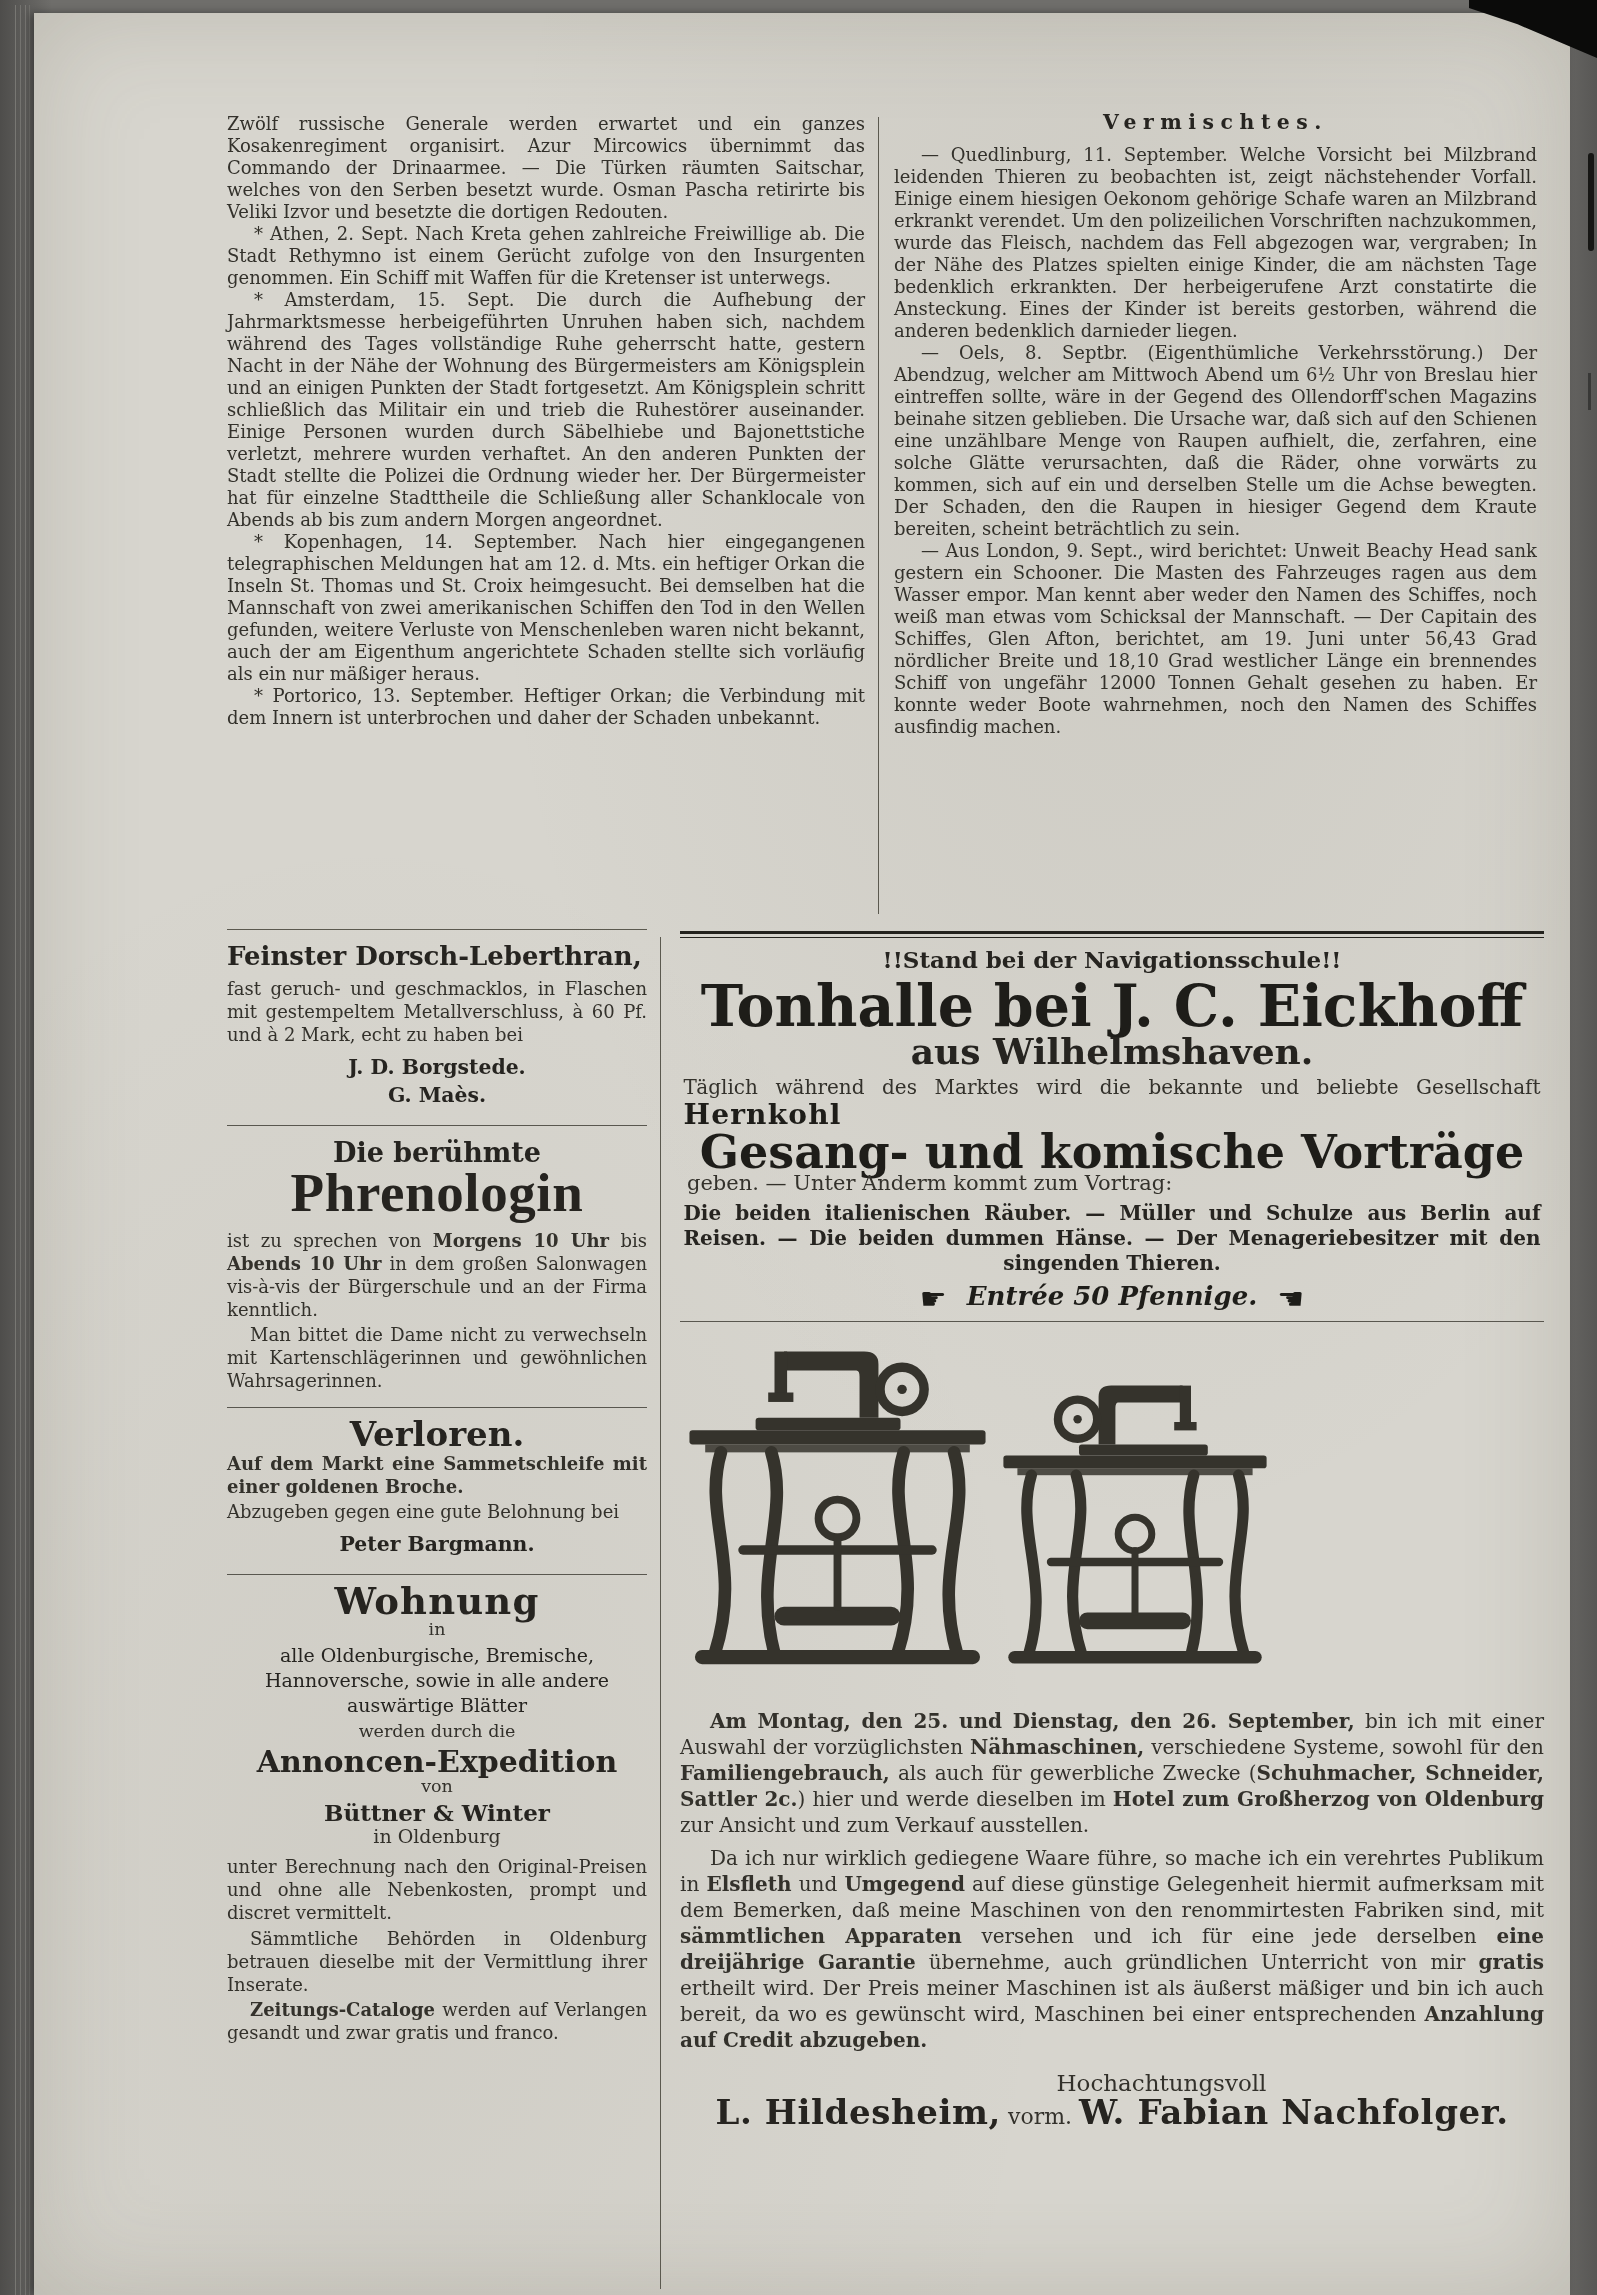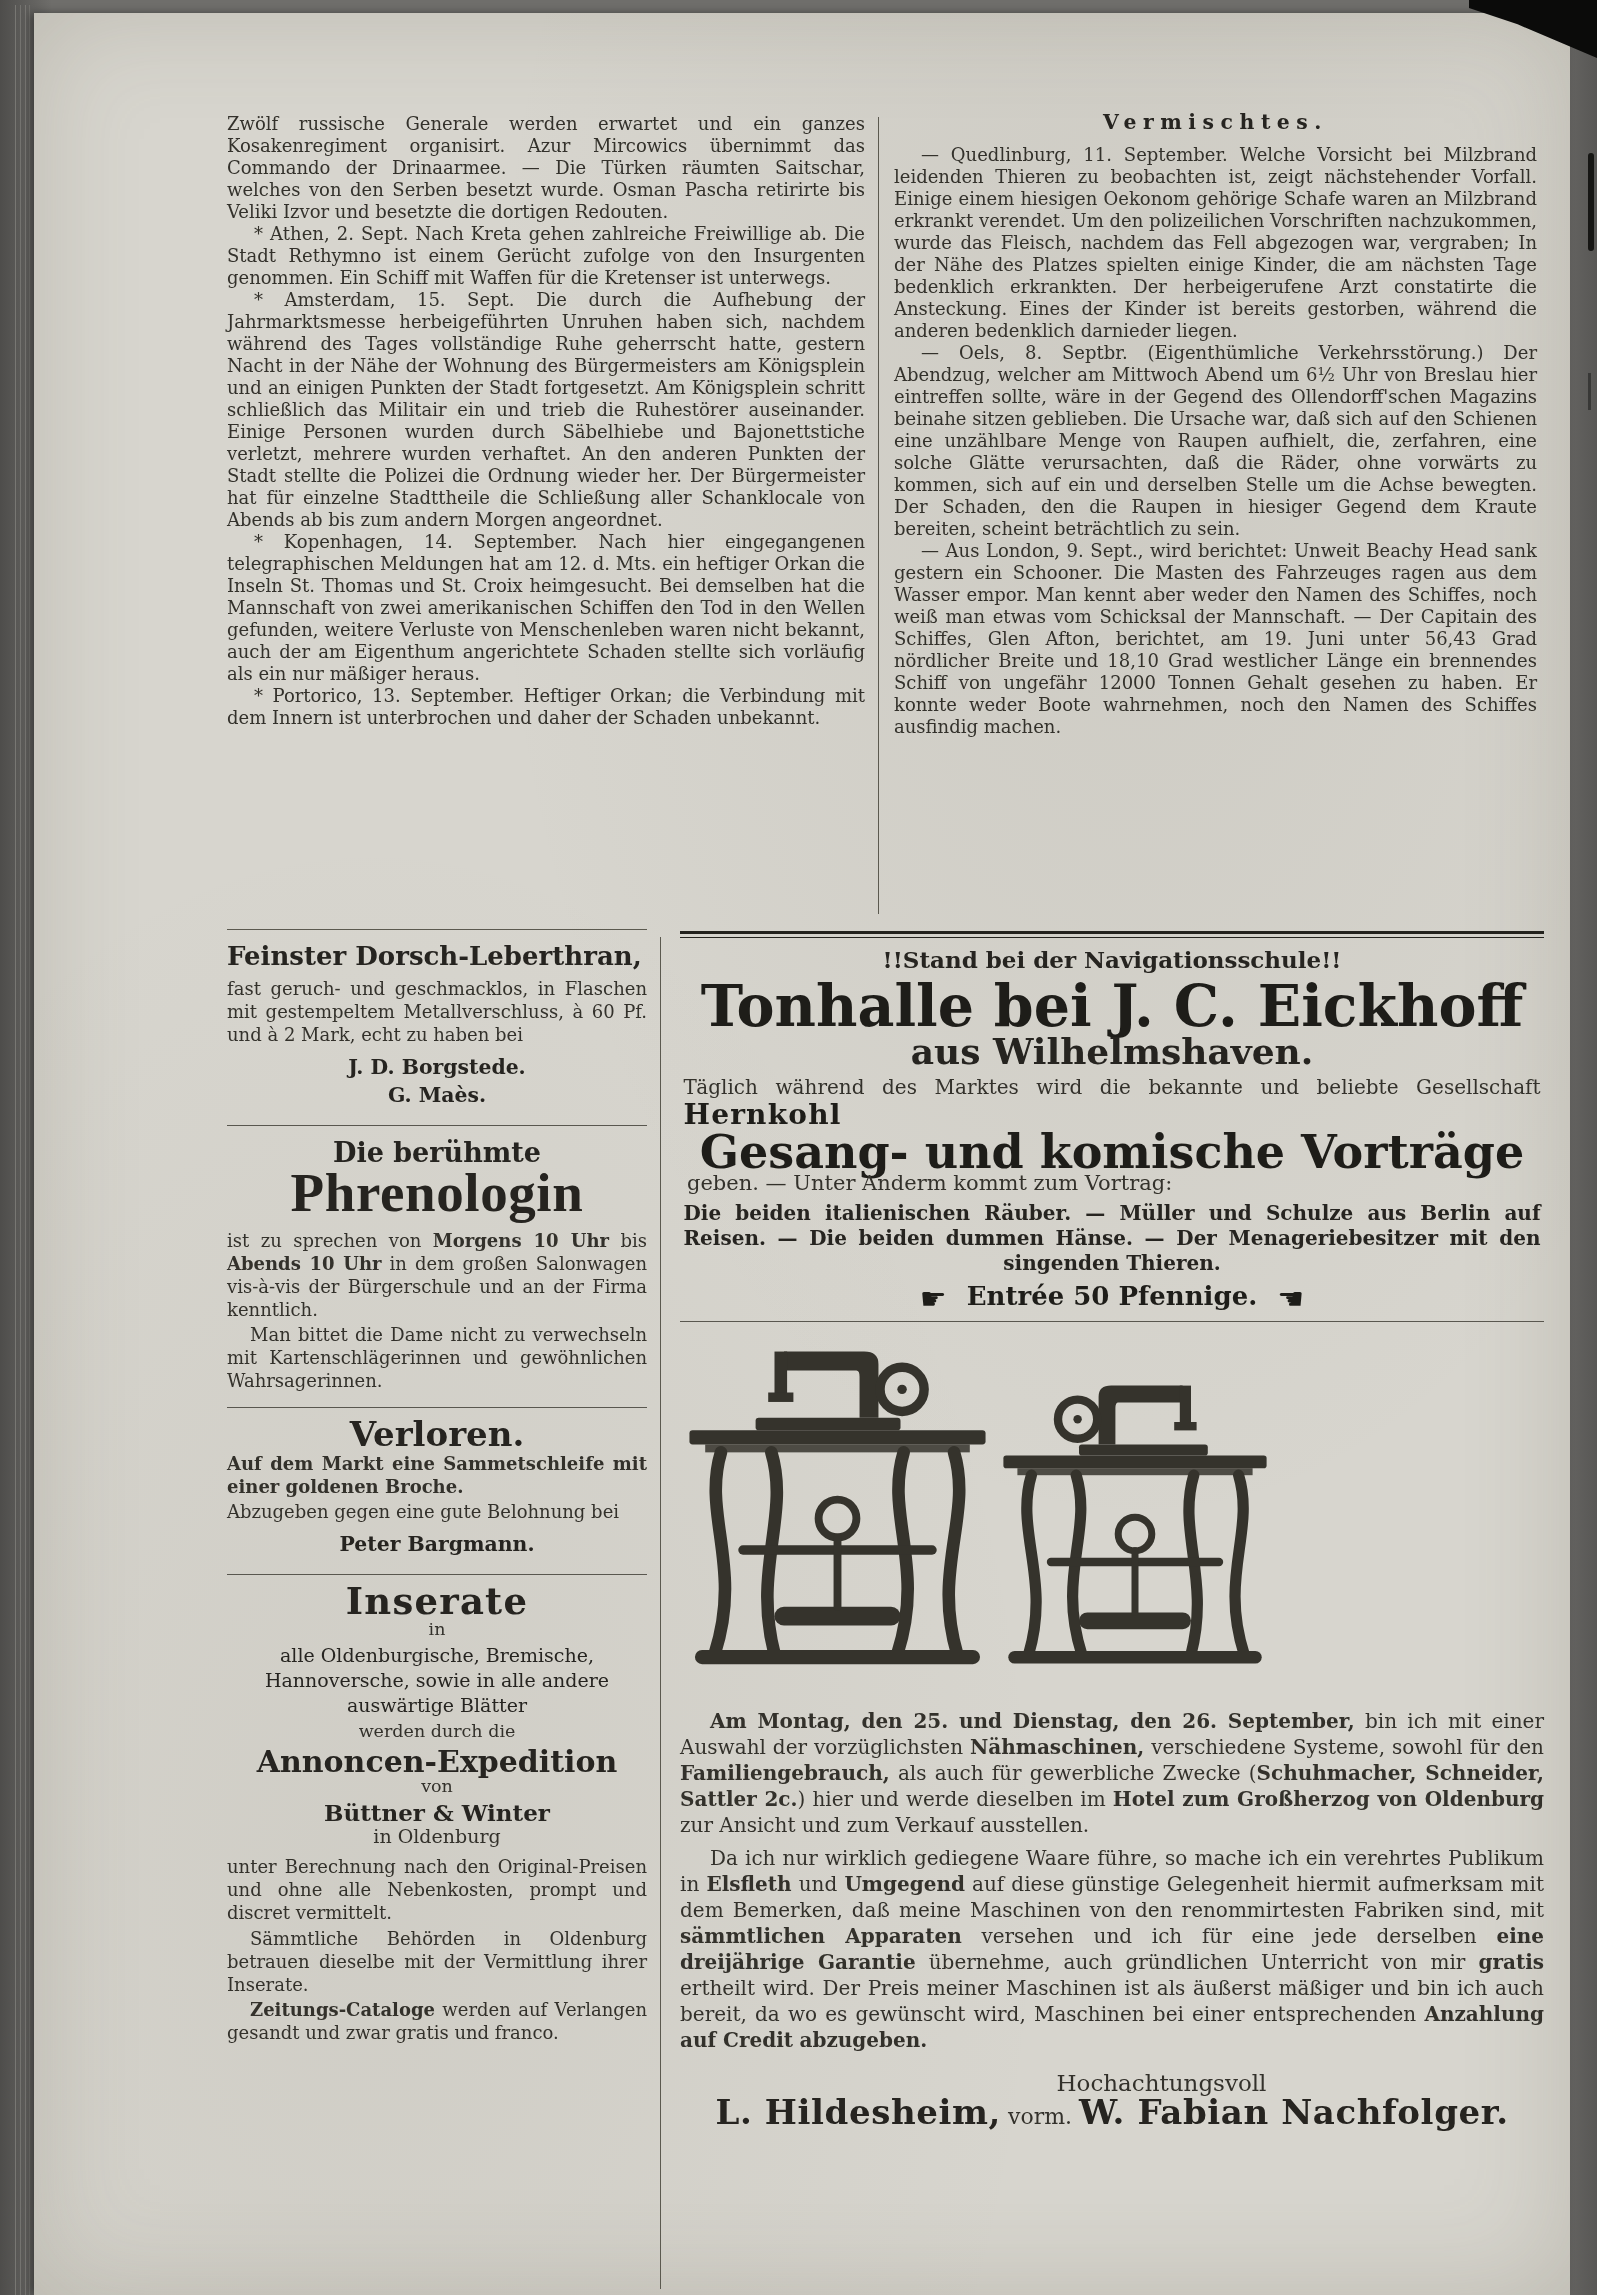--- a/index.html
+++ b/index.html
@@ -58,21 +58,21 @@
   .rule-thick{height:2.9px;background:#23221d;}
   .rule-thin{height:1.2px;background:#23221d;margin-top:2.9px;}
   .stand{text-align:center;font-weight:bold;font-size:23px;margin:9.3px 0 0;color:#262420;}
   .big-title{text-align:center;font-weight:bold;font-size:57px;line-height:1.04;margin:2.3px 0 0;white-space:nowrap;color:#1e1d19;}
   .subtitle{text-align:center;font-weight:bold;font-size:36px;margin:3.5px 0 9.3px;color:#262420;}
   .intro{font-size:20px;line-height:27px;text-align:justify;margin:0 3.5px;}
   .troupe{font-size:28px;font-weight:bold;letter-spacing:1.2px;color:#1e1d19;}
   .program-title{text-align:center;font-weight:bold;font-size:46px;margin:8.2px 0 4.7px;white-space:nowrap;color:#1e1d19;}
   .lead-in{font-size:21px;margin:1.2px 0 5.8px 7px;}
   .program{font-weight:bold;font-size:20px;line-height:25px;text-align:justify;text-align-last:center;margin:0 3.5px;color:#262420;}
-  .entree{text-align:center;font-weight:bold;font-size:26px;margin:7px 0 9.3px;color:#1e1d19;}
+  .entree{text-align:center;font-weight:bold;font-size:26px;margin:7px 0 9.3px;color:#1e1d19;font-style:italic;}
   .hand{font-family:"DejaVu Sans",sans-serif;font-size:30px;vertical-align:-3.5px;margin:0 20px;}
   .mid-rule{height:1.2px;background:#59574f;margin:1.2px 0 0;}
   .sewing-row{display:flex;margin-top:7px;}
   .machine{width:315px;height:379px;flex:none;}
   .machine.right{width:280px;height:338px;margin-top:36px;transform:scaleX(-1);}
   .sew-titles{flex:1;text-align:center;padding-top:30px;font-weight:bold;color:#262420;}
   .sew-titles div{font-size:43px;margin-bottom:59px;}
   .bodyp{text-align:justify;text-indent:30px;margin:0 0 7px;hyphens:auto;}
   .closing{text-align:center;font-size:23px;margin:16.3px 0 3.5px;padding-left:99px;}
   .signature{text-align:center;margin-top:2.3px;white-space:nowrap;}
@@ -138,21 +138,21 @@
       <p class="jus b">Auf dem Markt eine Sammetschleife mit einer goldenen Broche.</p>
       <p class="jus">Abzugeben gegen eine gute Belohnung bei</p>
       <div class="names">
         <div>Peter Bargmann.</div>
       </div>
     </div>
 
     <div class="ad-divider"></div>
 
     <div class="ad">
-      <h3 class="inserate-h">Inserate</h3>
+      <h3 class="inserate-h">Wohnung</h3>
       <div class="ctr30">in</div>
       <div class="ctrb34">alle Oldenburgische, Bremische, Hannoversche, sowie in alle andere auswärtige Blätter</div>
       <div class="ctr30">werden durch die</div>
       <div class="annoncen">Annoncen-Expedition</div>
       <div class="ctr30">von</div>
       <div class="firm">Büttner &amp; Winter</div>
       <div class="city">in Oldenburg</div>
       <p class="jus">unter Berechnung nach den Original-Preisen und ohne alle Nebenkosten, prompt und discret vermittelt.</p>
       <p class="jus ind">Sämmtliche Behörden in Oldenburg betrauen dieselbe mit der Vermittlung ihrer Inserate.</p>
       <p class="jus ind">

